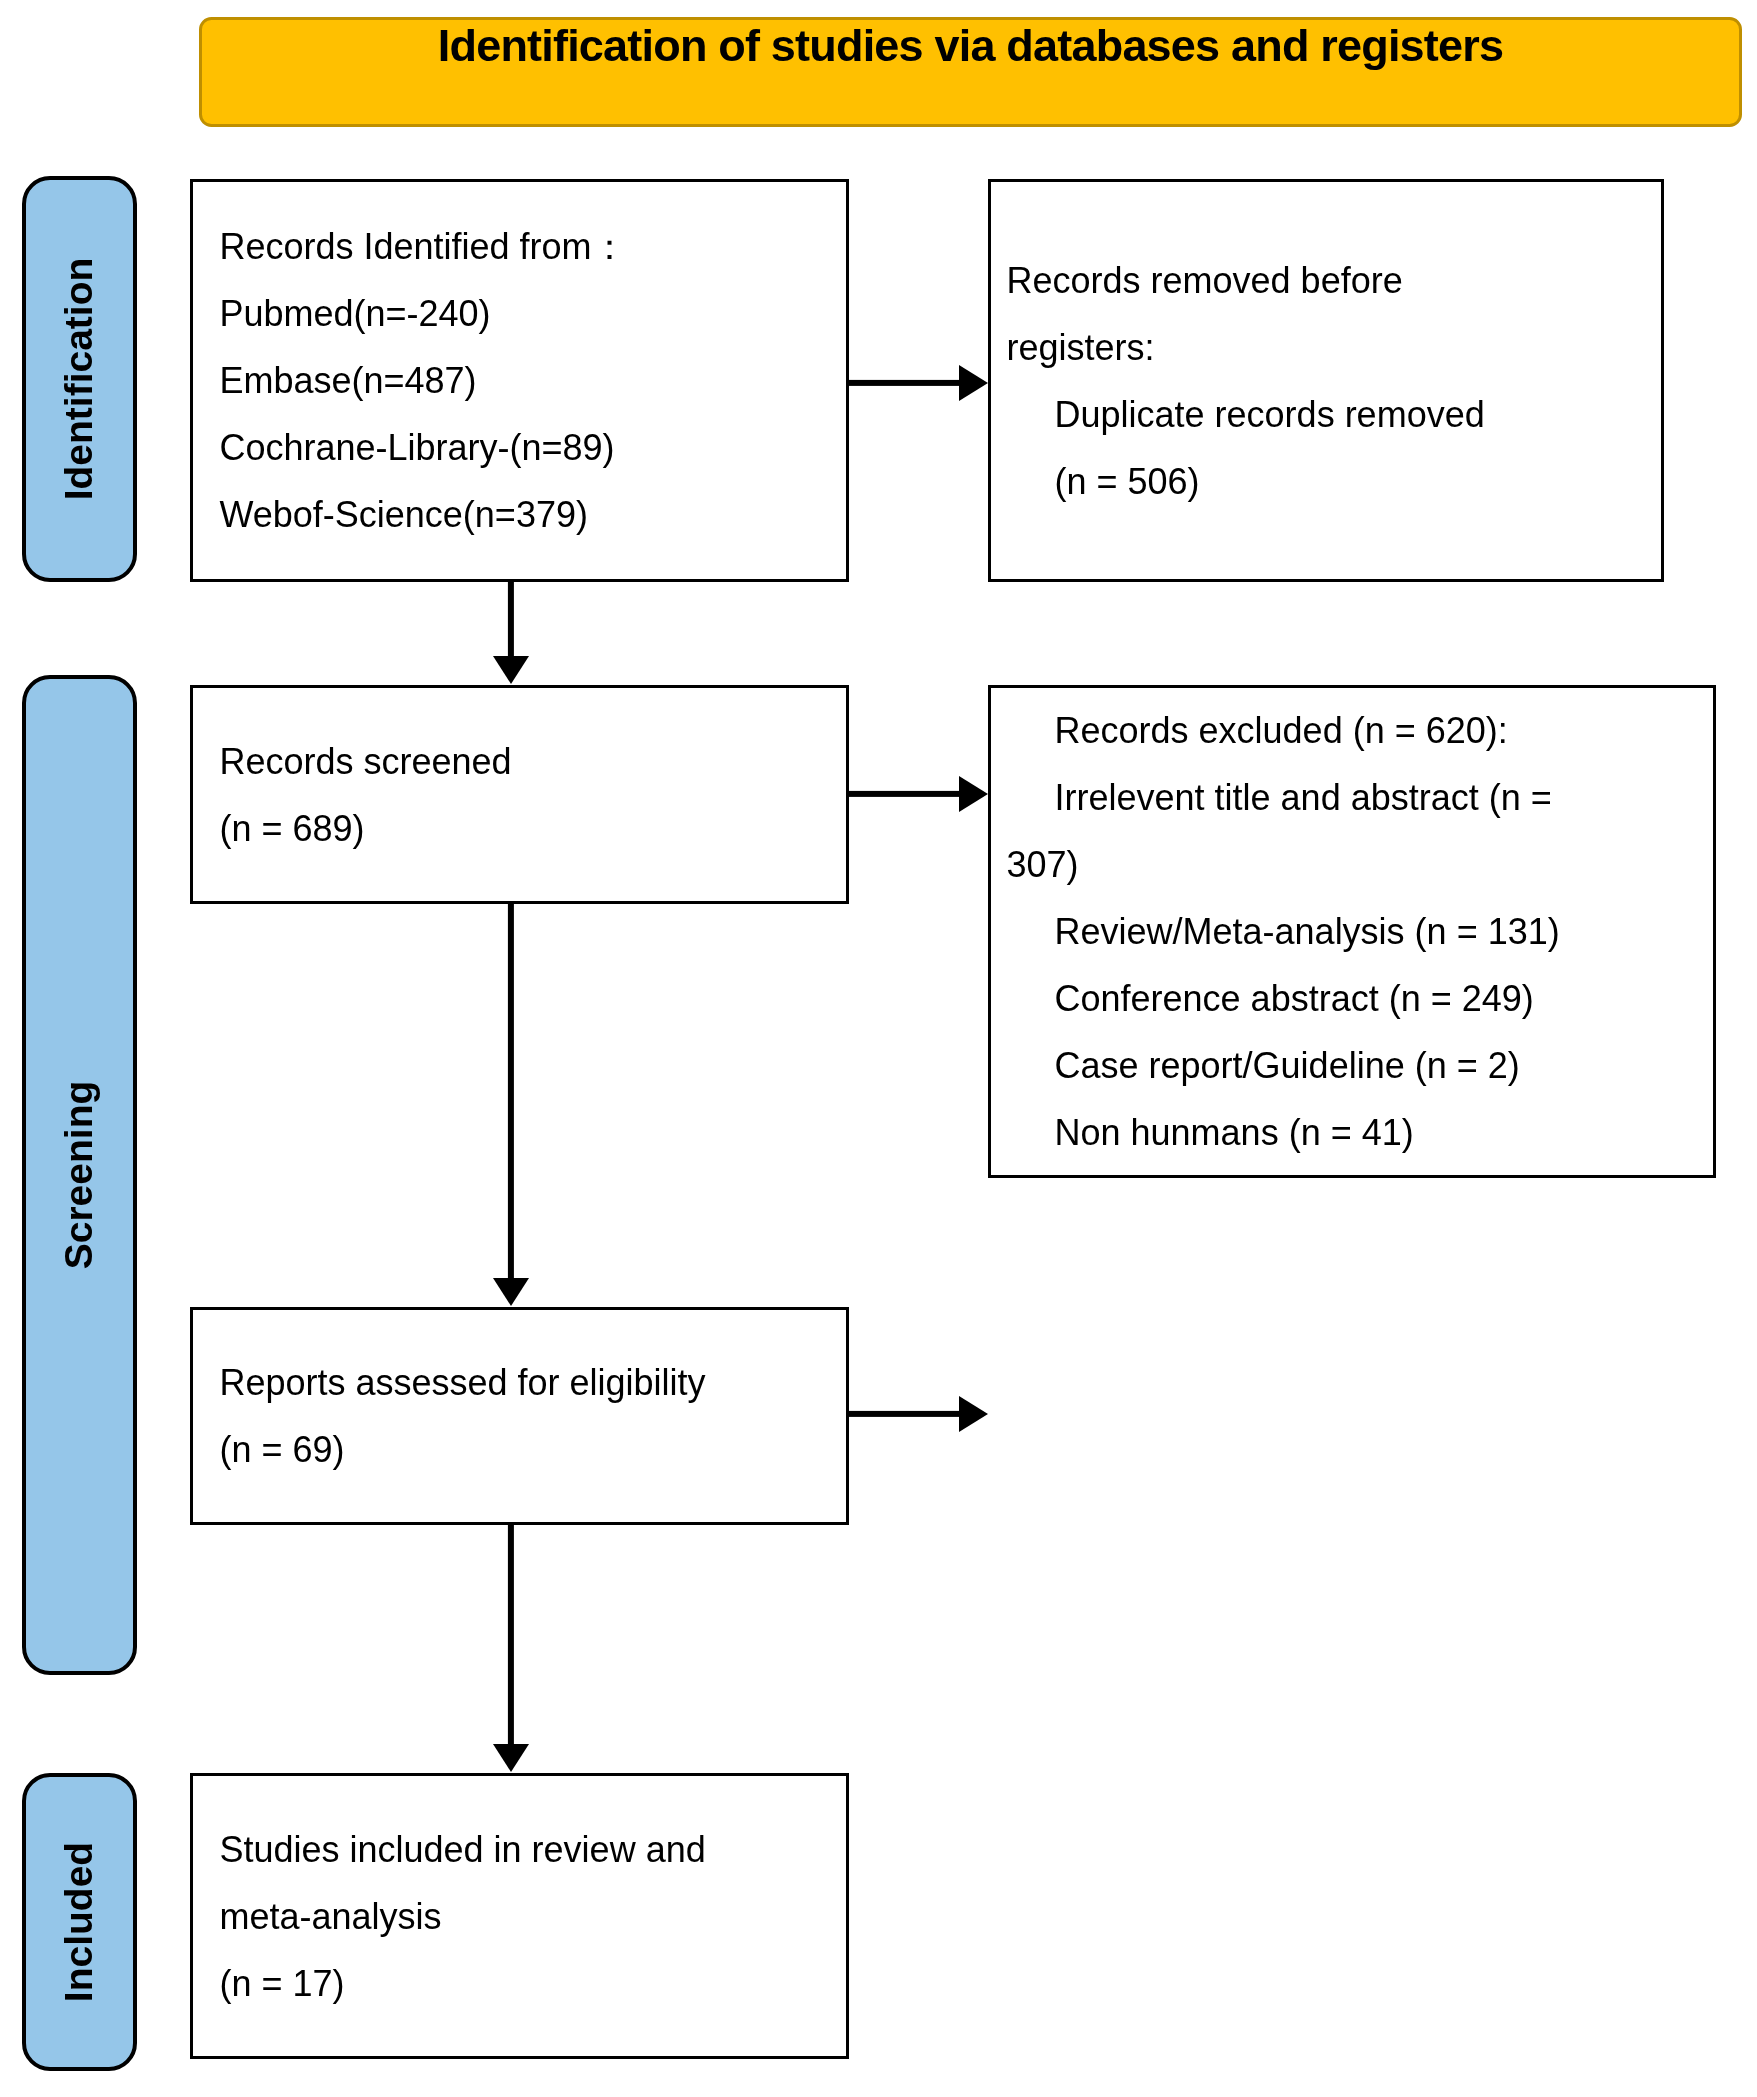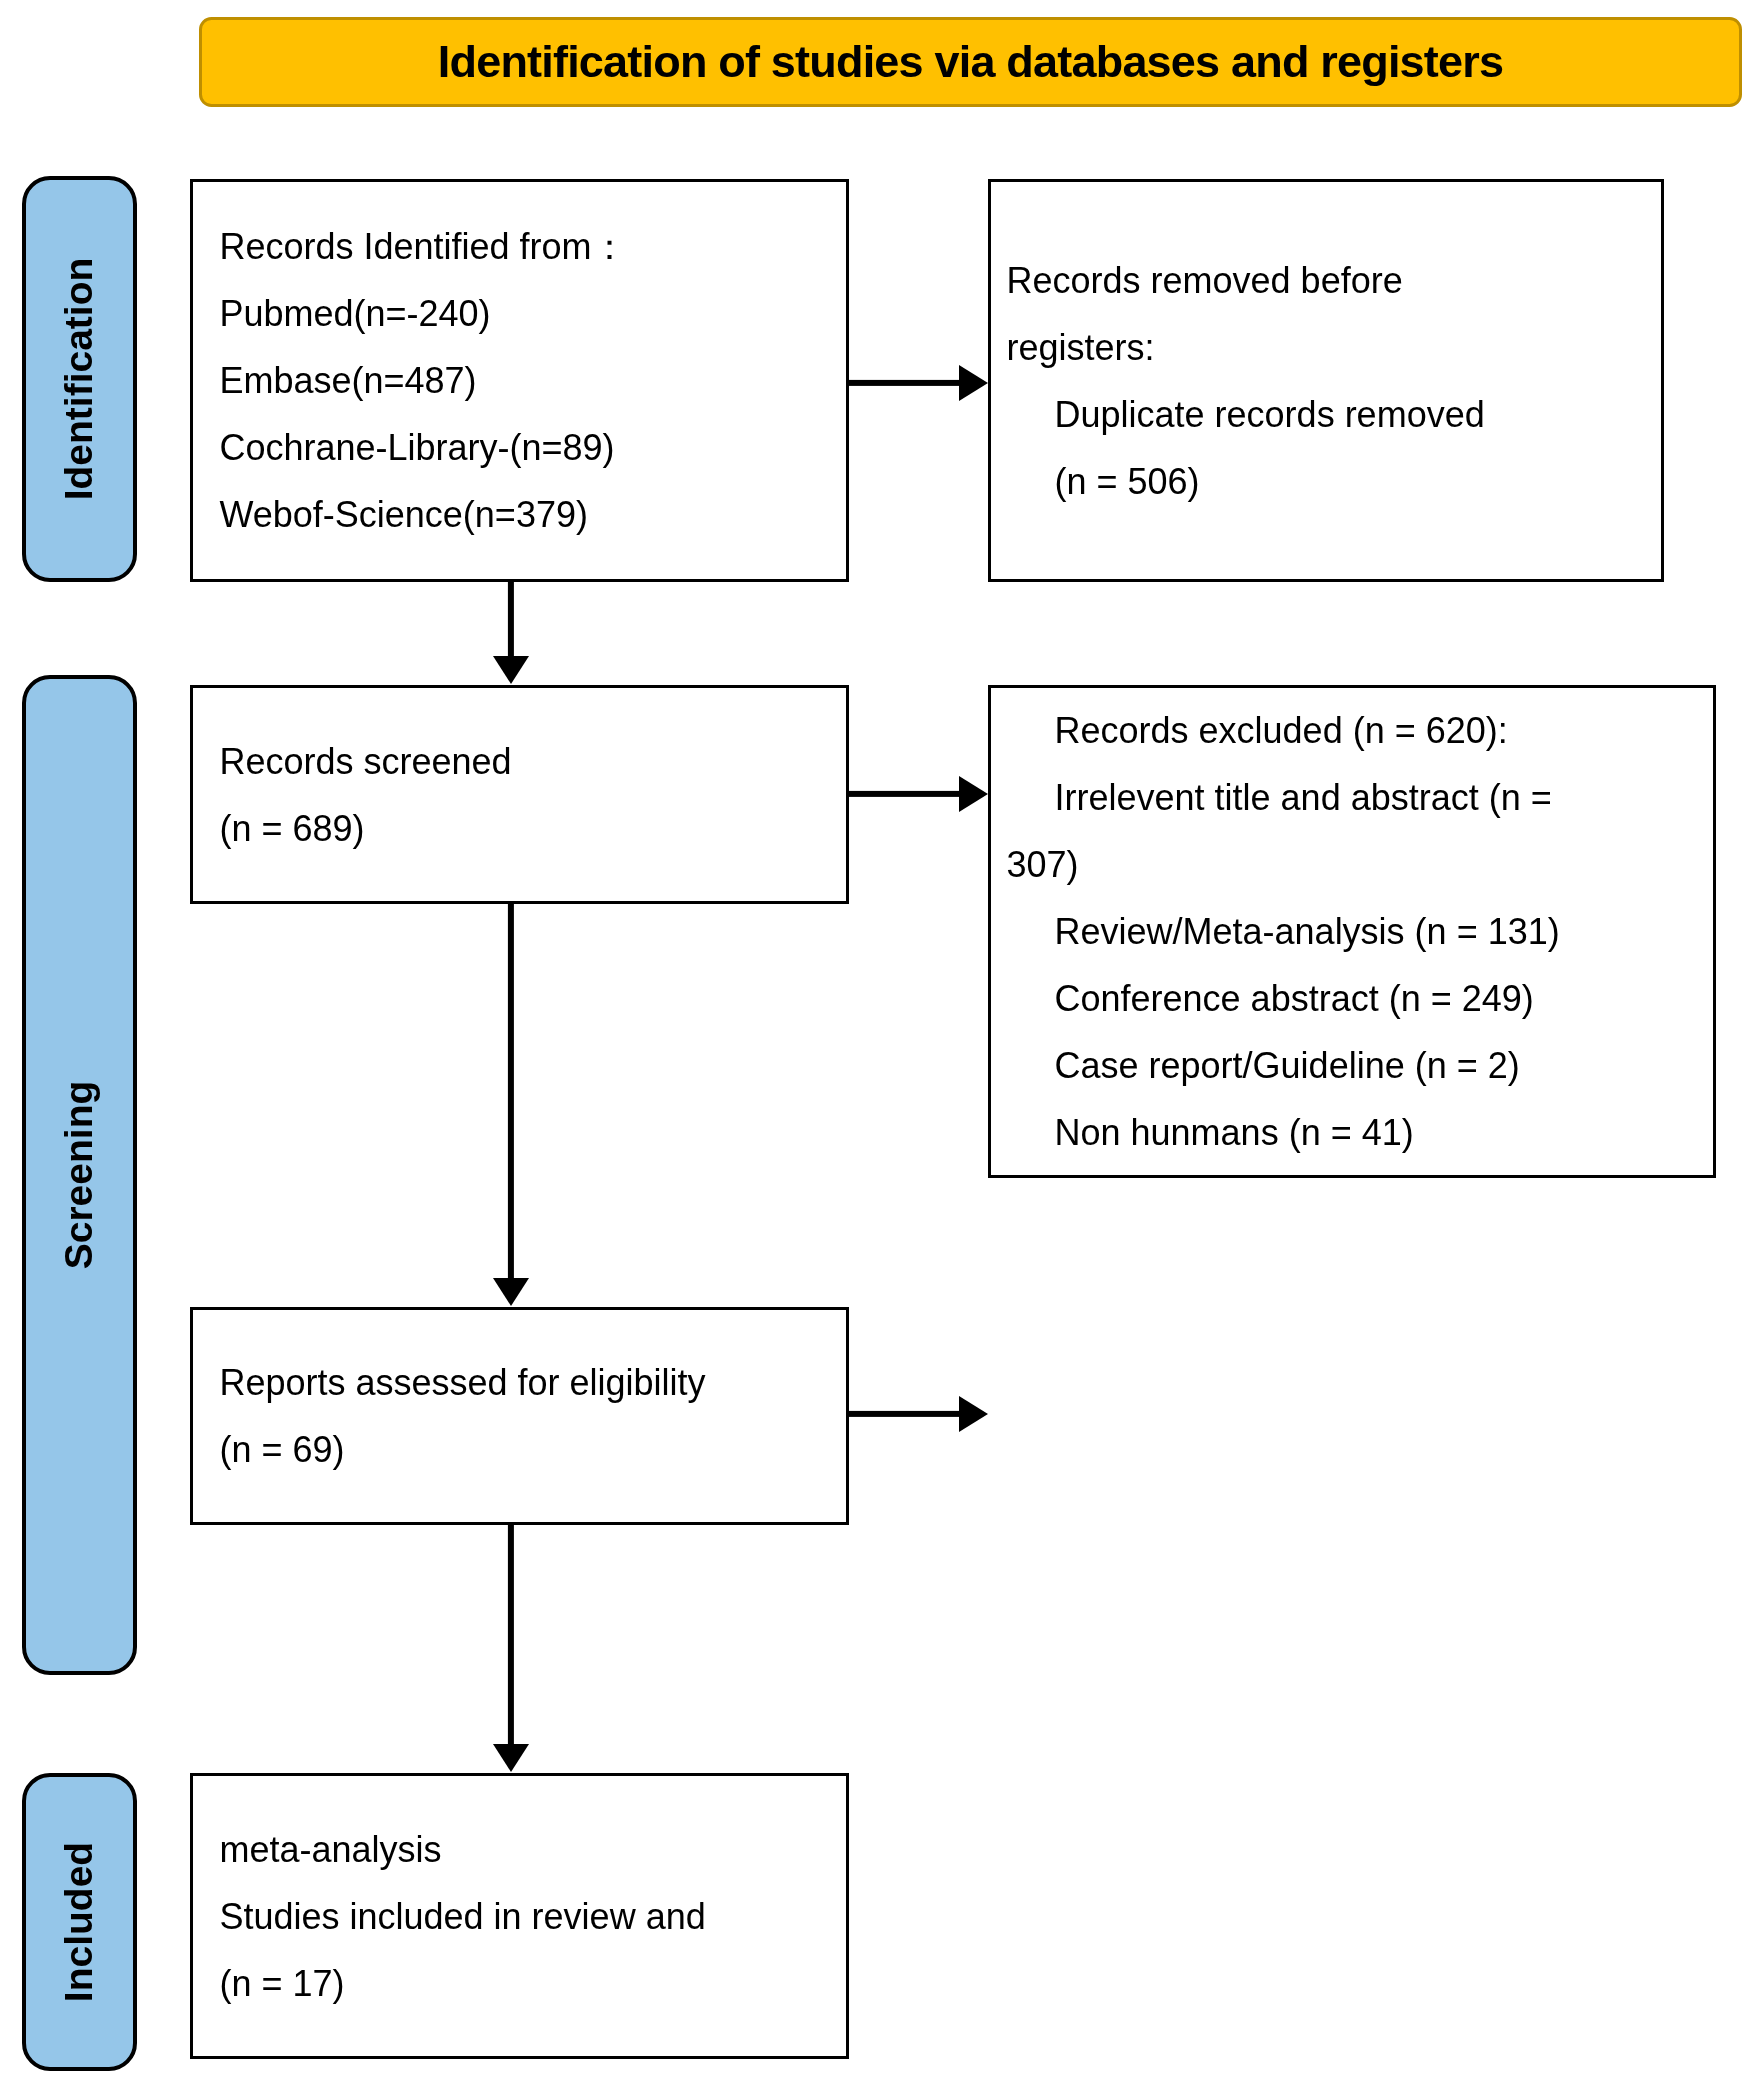--- a/index.html
+++ b/index.html
@@ -9,26 +9,26 @@
     height: 2097px;
     background: #ffffff;
     font-family: "Liberation Sans", sans-serif;
     color: #000000;
     overflow: hidden;
   }
 
   
   #banner {
     position: absolute;
-    left: 199px; top: 17px; width: 1543px; height: 90px;
+    left: 199px; top: 17px; width: 1543px; height: 110px;
     box-sizing: border-box;
     background: var(--banner_fill, #FFC000);
     border: 3.9px solid var(--banner_border, #BF8F00);
     border-radius: 12.4px;
-    display: flex; align-items: center; justify-content: center;
+    display: flex; align-items: flex-start; justify-content: center;
   }
   #banner .title-text {
     font-size: 45px; font-weight: bold; letter-spacing: -0.8px;
     white-space: nowrap;
   }
 
   
   .stage {
     position: absolute;
     box-sizing: border-box;
@@ -147,22 +147,22 @@
     <div class="line" data-indent="1">Non hunmans (n = 41)</div>
   </div>
 
   <div class="fbox" id="box-assessed">
     <div class="line" data-indent="0">Reports assessed for eligibility</div>
     <div class="line" data-indent="0">(n = 69)</div>
   </div>
 
 
   <div class="fbox" id="box-included-studies">
+    <div class="line" data-indent="0">Studies included in review and</div>
     <div class="line" data-indent="0">meta-analysis</div>
-    <div class="line" data-indent="0">Studies included in review and</div>
     <div class="line" data-indent="0">(n = 17)</div>
   </div>
 
   <div class="arr right" id="arr-identified-removed">
     <div class="stem"></div>
     <div class="head"></div>
   </div>
   <div class="arr right" id="arr-screened-excluded">
     <div class="stem"></div>
     <div class="head"></div>

